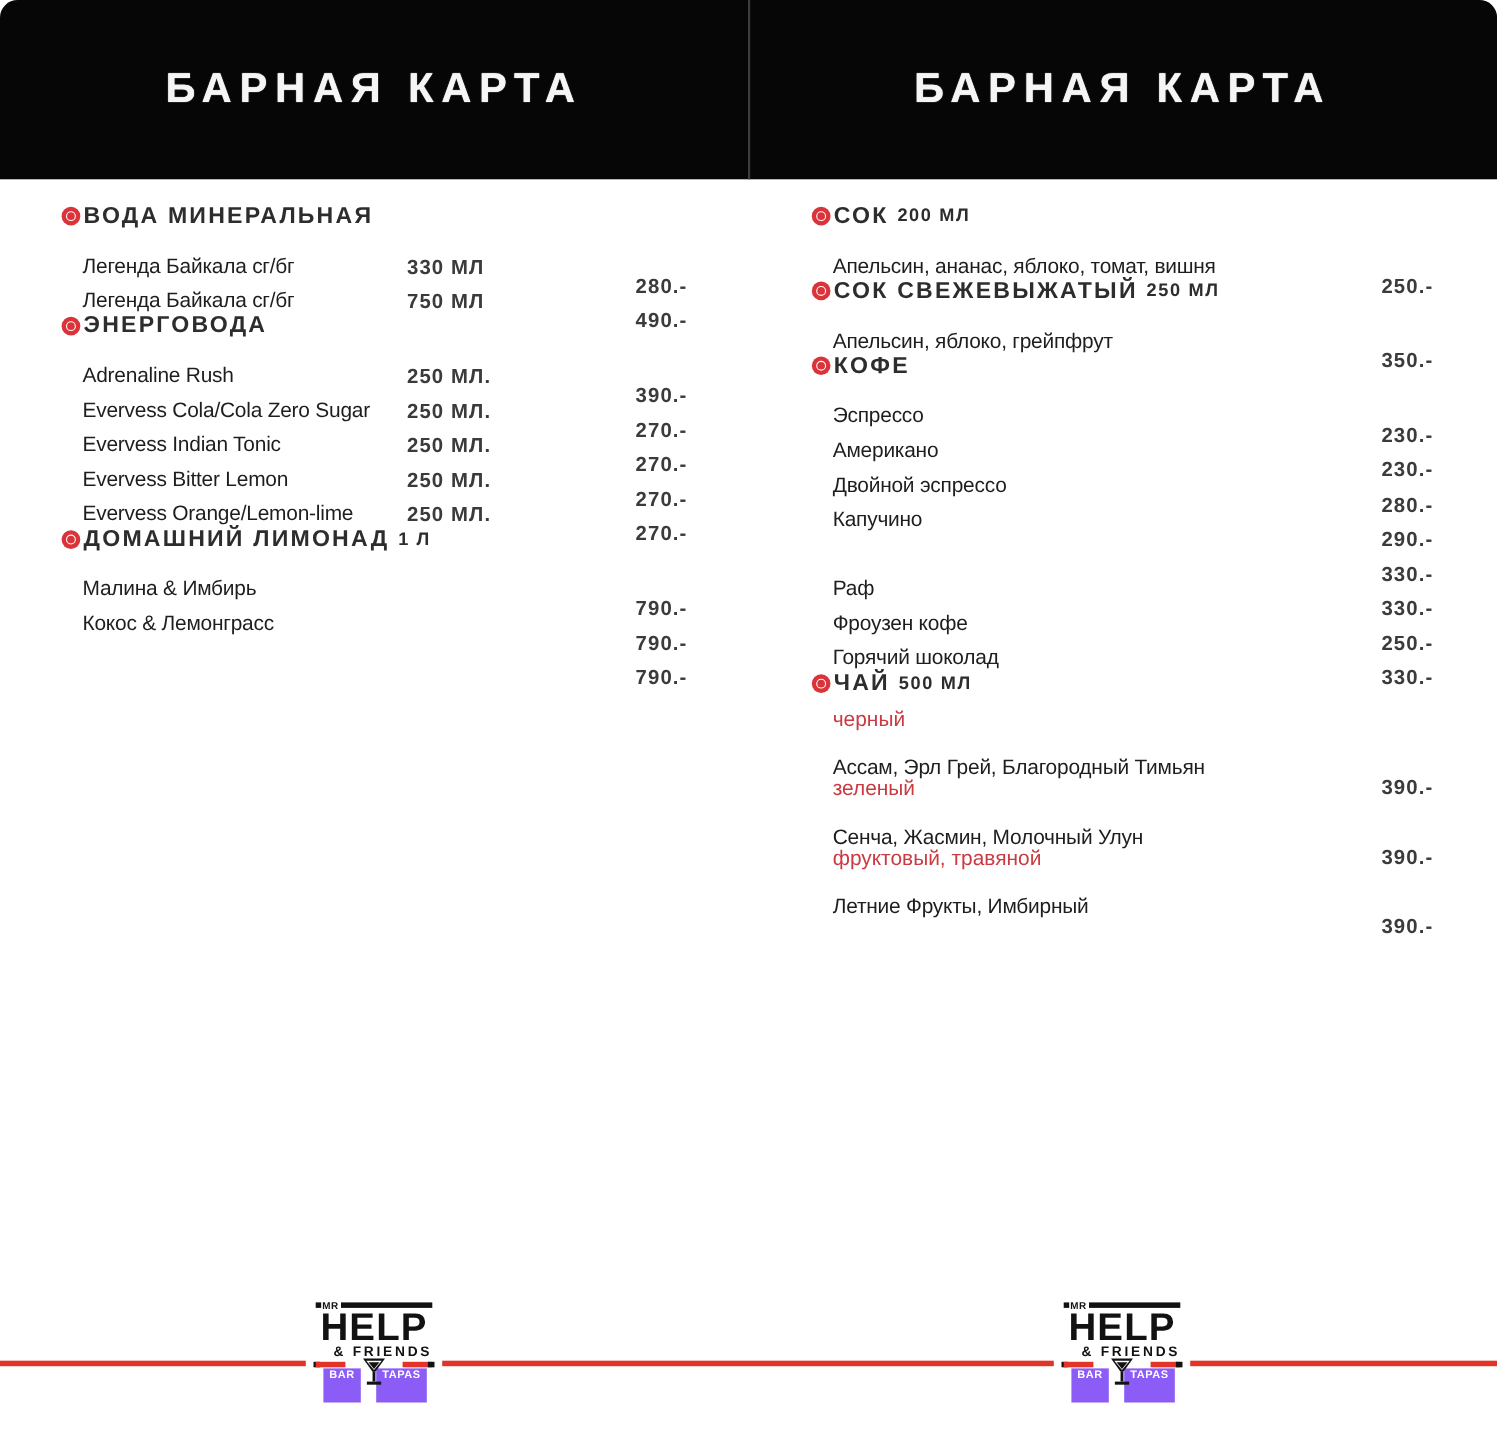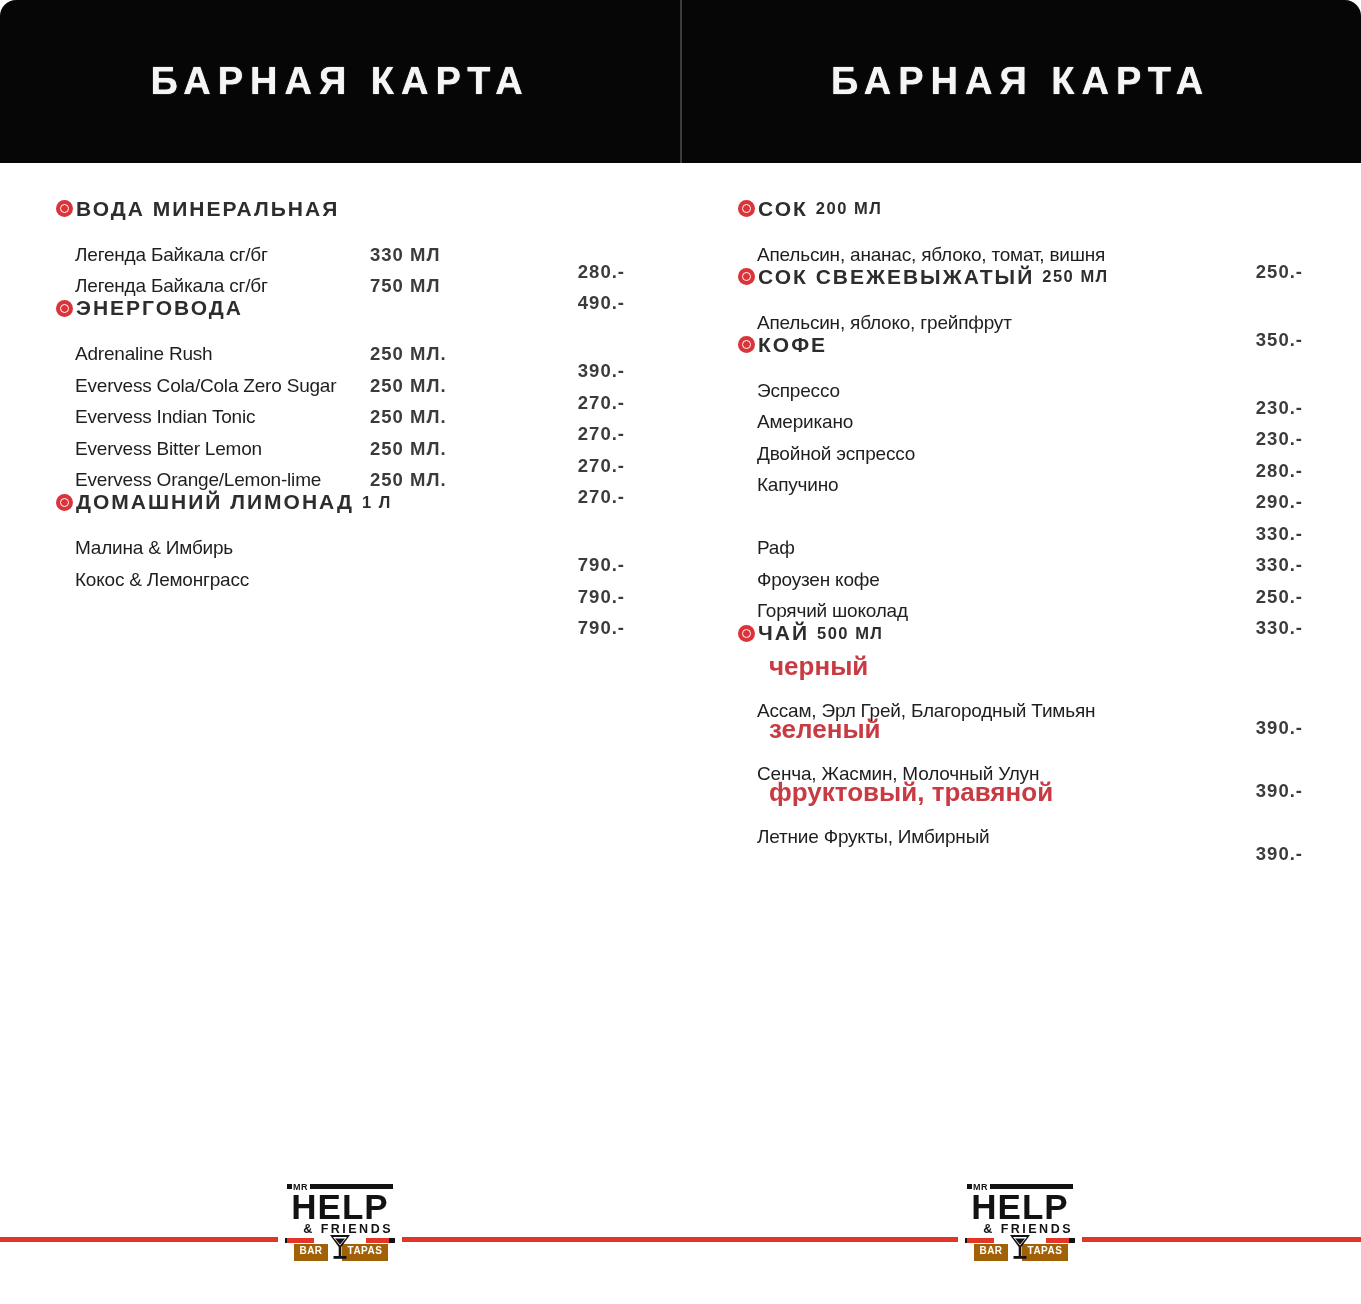--- a/index.html
+++ b/index.html
@@ -29,21 +29,21 @@
     letter-spacing:7px;
     text-shadow:0 0 1px #ffffff;
     white-space:nowrap;
   }
   .topbar-divider{
     position:absolute;left:680px;top:0;width:2px;height:163px;
     background:#3c3c3c;
   }
   
   .page{
-    position:absolute;top:163px;height:900px;
+    position:absolute;top:151px;height:900px;
     padding-top:27px;
     box-sizing:border-box;
   }
   .page-left{left:0;width:680px;padding-left:56px;padding-right:55px;}
   .page-right{left:680px;width:681px;padding-left:58px;padding-right:58px;}
   .section-header{
     height:31.5px;
     margin-top:3px;margin-bottom:2px;
     display:flex;align-items:center;
     white-space:nowrap;
@@ -99,26 +99,25 @@
     font-size:18.5px;
     letter-spacing:1px;
     color:#3b3b3b;
     text-align:right;
     min-width:64px;
     white-space:nowrap;
     margin-top:34px;
   }
   .tea-subheader{
     height:31.5px;
-    margin-left:31px;
+    margin-left:19px;
     display:flex;align-items:center;
-    font-size:26px;
+    font-size:19px;
     color:#c93b42;
     white-space:nowrap;
-    font-weight:bold;
   }
   
   .redline{
     position:absolute;left:0;top:1237px;width:1361px;height:5px;
     background:#e23427;
     z-index:1;
   }
   .logo{
     position:absolute;top:1183px;width:106px;height:80px;
     background:#ffffff;
@@ -161,22 +160,22 @@
     position:absolute;top:2px;height:4.5px;background:#e23427;
   }
   .stripe-dash.left{left:0;width:27px;}
   .stripe-dash.right{right:0;width:27px;}
   .stripe-tick{
     position:absolute;top:2px;height:4.5px;width:6px;background:#121212;
   }
   .stripe-tick.left{left:-2px;}
   .stripe-tick.right{right:-2px;}
   .stripe-box{
-    position:absolute;top:8px;height:17px;
-    background:#a16207;color:#ffffff;
+    position:absolute;top:8px;height:31px;
+    background:#8b5cf6;color:#ffffff;
     font-weight:bold;font-size:10px;line-height:13px;
     letter-spacing:0.5px;
     text-align:center;
   }
   .stripe-box.bar{left:7px;width:34px;}
   .stripe-box.tapas{right:5px;width:46px;}
   .glass-wrap{
     position:absolute;left:50%;top:-2px;transform:translateX(-50%);
     width:22px;height:27px;
   }

